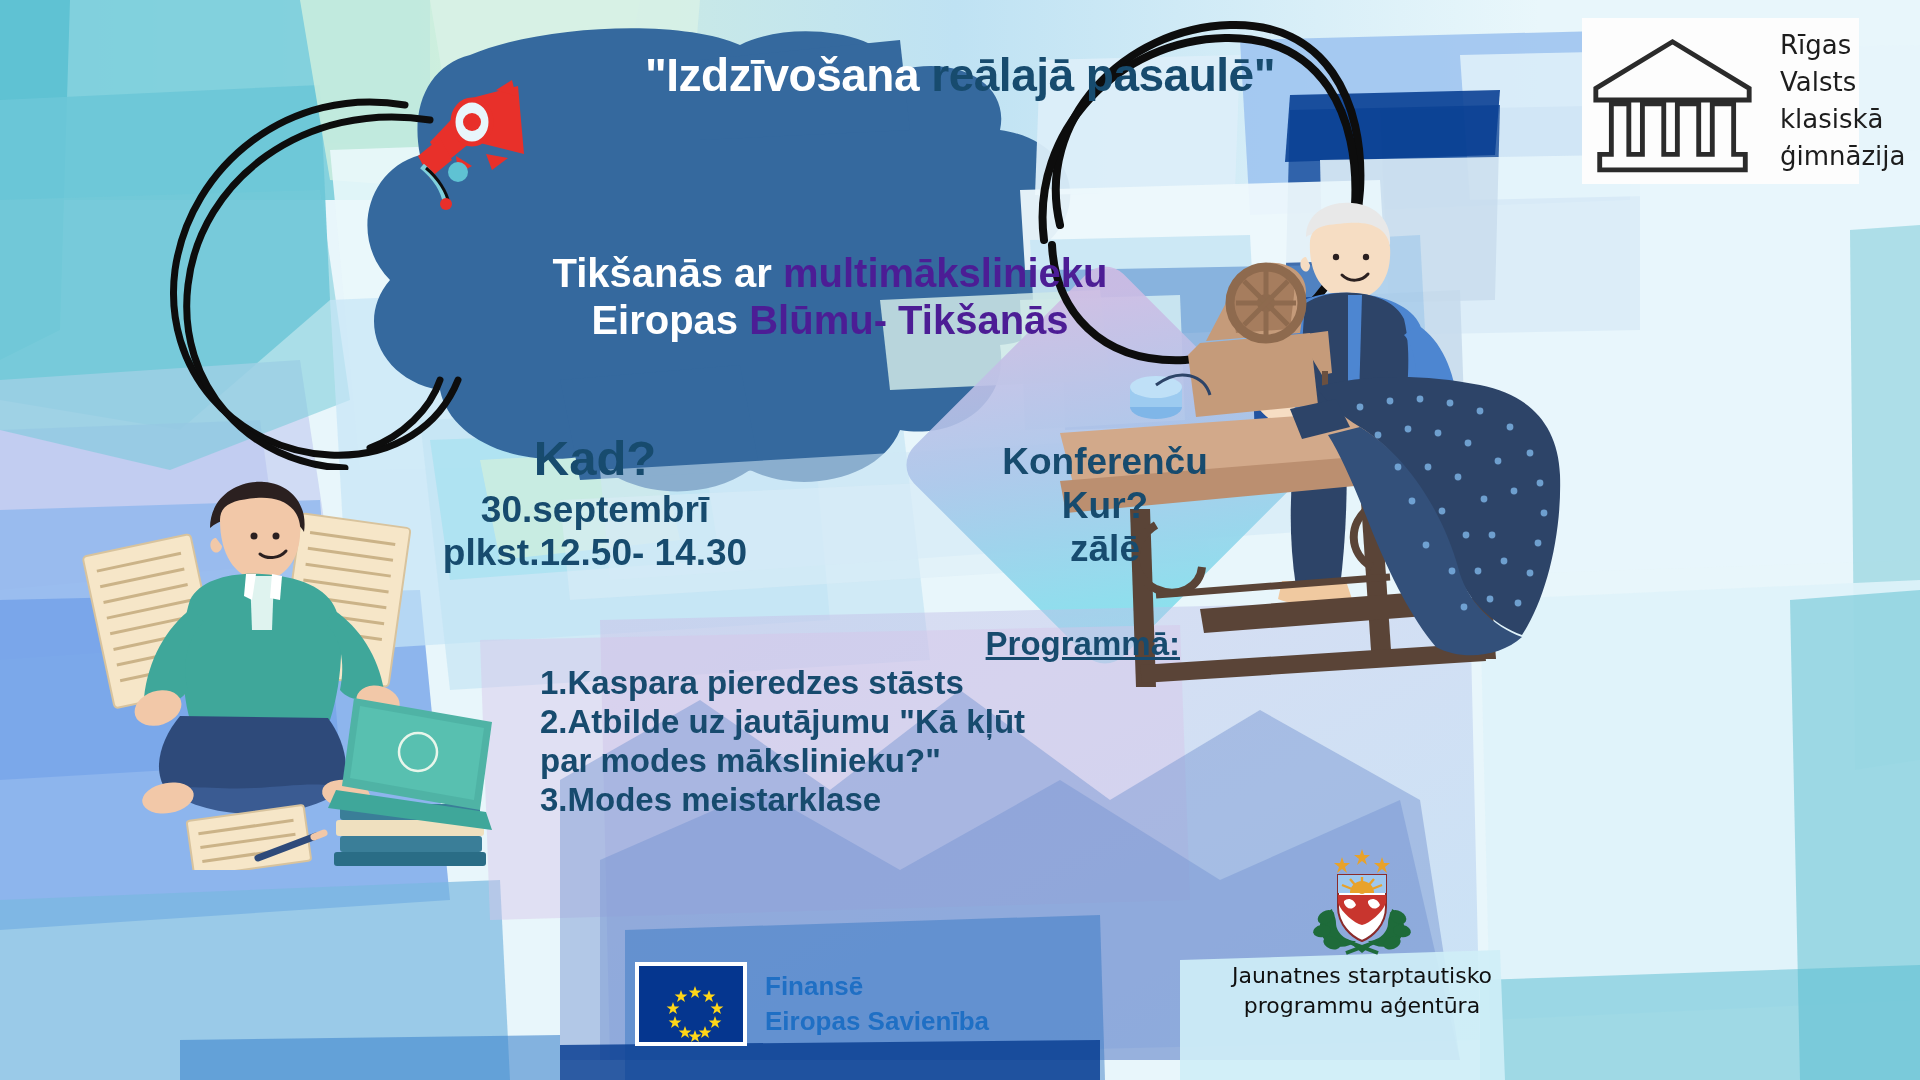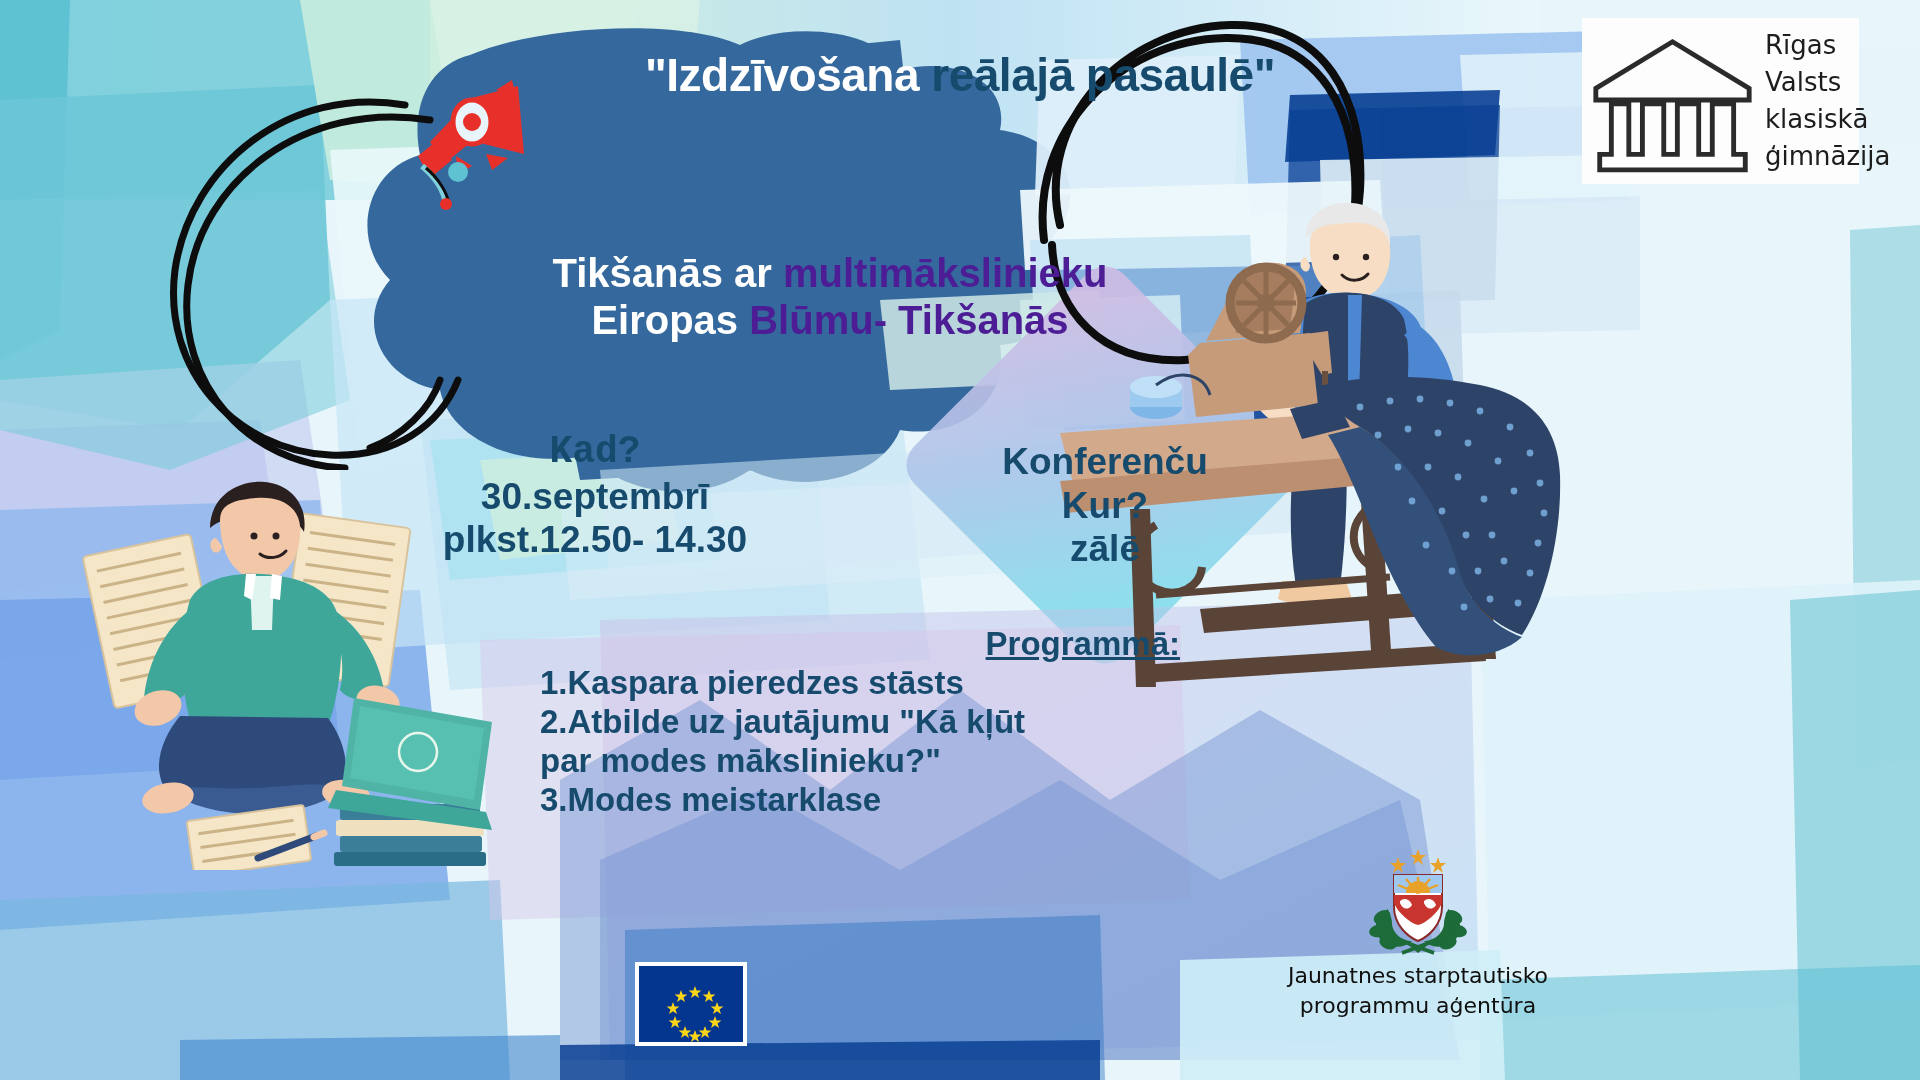--- a/index.html
+++ b/index.html
@@ -21,46 +21,46 @@
     font-size:46px; letter-spacing:-.5px;
   }
   .title .w { color:#ffffff; }
   .title .d { color:#174b6e; }
 
   .meet { top:250px; left:350px; width:960px; text-align:center; font-size:40px; }
   .meet .w { color:#ffffff; }
   .meet .d { color:#4c1d95; }
 
   .kad { top:430px; left:430px; width:330px; text-align:center; font-size:37px; }
-  .kad .line1 { font-size:38px;font-family:Liberation Mono, monospace; }
+  .kad .line1 { font-size:49px; }
 
   .kur {
     top:440px; left:955px; width:300px; text-align:center; font-size:37px;
   }
 
   .prog { top:625px; left:540px; width:640px; font-size:33px; }
   .prog .hd { text-align:right;text-decoration:underline; }
 
   
   .school-logo {
     position:absolute; top:18px; left:1582px; width:277px; height:166px;
-    background:#fdfdfd; display:flex; align-items:center; gap:10px;
+    background:#fdfdfd; display:flex; align-items:center; gap:25px;
     padding:6px 8px;
   }
   .school-logo .glyph { flex:0 0 165px; height:150px; }
   .school-logo .txt {
     font-family:"DejaVu Sans", sans-serif; font-size:26px; line-height:1.42;
     color:#1d1d1d; font-weight:400;
   }
 
   .eu-logo { position:absolute; left:635px; top:962px; display:flex; align-items:center; gap:18px;}
   .eu-flag { width:112px; height:84px; background:#05368f; border:4px solid #fff; position:relative;}
   .eu-label { font-size:26px; font-weight:bold; color:#1f6fc4; line-height:1.35; }
 
-  .jsp { position:absolute; left:1268px; top:845px; width:300px; text-align:center; }
+  .jsp { position:absolute; left:1212px; top:845px; width:300px; text-align:center; }
   .jsp .cap {
     font-family:"DejaVu Sans", sans-serif; font-size:22px; color:#101010;
     line-height:1.35; margin-top:4px;
   }
   .circ-scribble { position:absolute; }
 </style>
 </head>
 <body>
 
 <div id="poster">
@@ -452,20 +452,24 @@
           <polygon points="76,50 77.6,54.6 82.4,54.6 78.5,57.5 80,62.1 76,59.2 72,62.1 73.5,57.5 69.6,54.6 74.4,54.6"></polygon>
           <polygon points="66,60 67.6,64.6 72.4,64.6 68.5,67.5 70,72.1 66,69.2 62,72.1 63.5,67.5 59.6,64.6 64.4,64.6"></polygon>
           <polygon points="56,64 57.6,68.6 62.4,68.6 58.5,71.5 60,76.1 56,73.2 52,76.1 53.5,71.5 49.6,68.6 54.4,68.6"></polygon>
           <polygon points="46,60 47.6,64.6 52.4,64.6 48.5,67.5 50,72.1 46,69.2 42,72.1 43.5,67.5 39.6,64.6 44.4,64.6"></polygon>
           <polygon points="36,50 37.6,54.6 42.4,54.6 38.5,57.5 40,62.1 36,59.2 32,62.1 33.5,57.5 29.6,54.6 34.4,54.6"></polygon>
           <polygon points="34,36 35.6,40.6 40.4,40.6 36.5,43.5 38,48.1 34,45.2 30,48.1 31.5,43.5 27.6,40.6 32.4,40.6"></polygon>
           <polygon points="42,24 43.6,28.6 48.4,28.6 44.5,31.5 46,36.1 42,33.2 38,36.1 39.5,31.5 35.6,28.6 40.4,28.6"></polygon>
         </g>
       </svg>
     </div>
+    <div class="eu-label">
+      <div>Finansē</div>
+      <div>Eiropas Savienība</div>
+    </div>
   </div>
 
   <div class="jsp">
     <svg width="120" height="112" viewBox="0 0 120 112" style="display:block;margin:0 auto">
 
       <g fill="#e8a22a">
         <polygon points="60,4 62,10 68,10 63,14 65,20 60,16 55,20 57,14 52,10 58,10"></polygon>
         <polygon points="40,12 42,18 48,18 43,22 45,28 40,24 35,28 37,22 32,18 38,18"></polygon>
         <polygon points="80,12 82,18 88,18 83,22 85,28 80,24 75,28 77,22 72,18 78,18"></polygon>
       </g>

